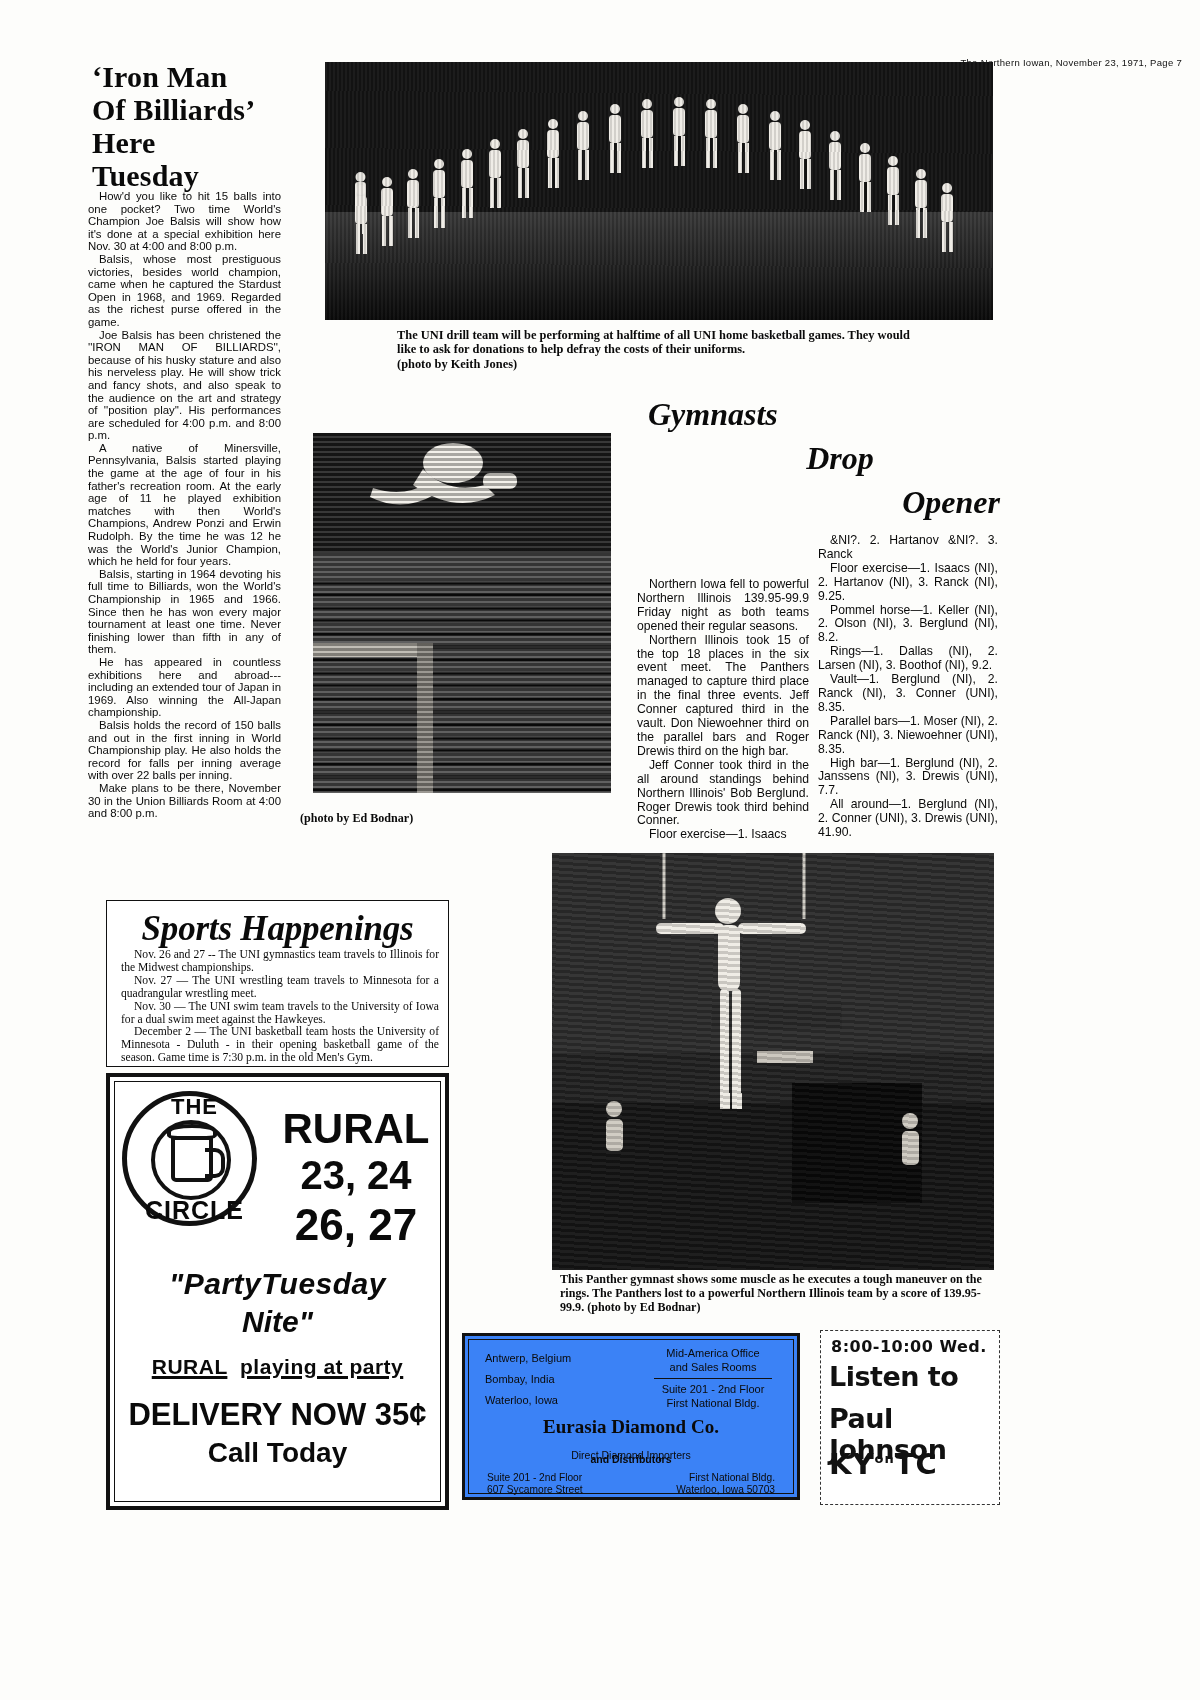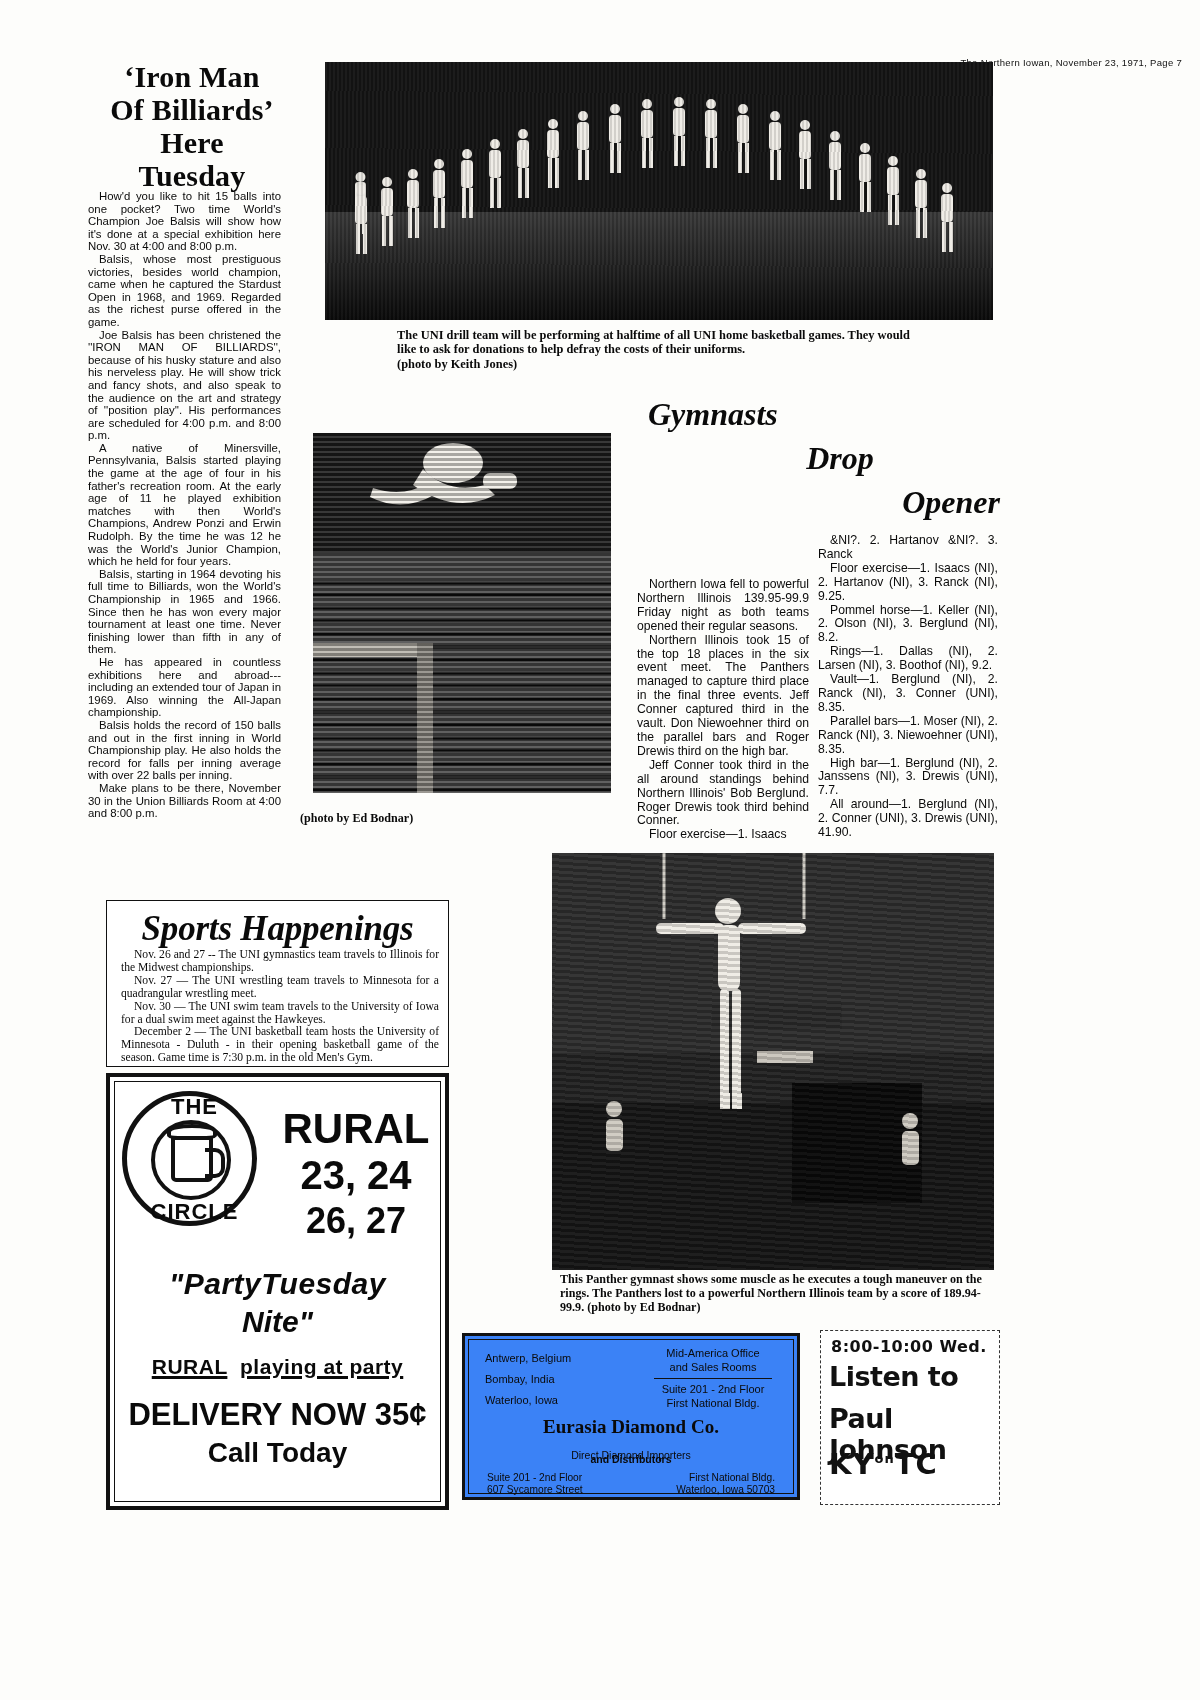--- a/index.html
+++ b/index.html
@@ -17,21 +17,21 @@
   .masthead{
     top:57px;right:18px;font-size:9.5px;letter-spacing:.3px;
     font-family:"Liberation Sans",sans-serif;color:#111;
   }
 
   
   .hl-billiards{
     top:60px;left:92px;width:200px;
     font-family:"Liberation Serif", serif;
     font-weight:bold;font-size:30px;line-height:33px;
-    text-align:center;letter-spacing:.2px;
+    letter-spacing:.2px;
   }
   .col-billiards{
     top:190px;left:88px;width:193px;
     font-size:11.4px;line-height:12.6px;
     font-family:"Liberation Sans",sans-serif;
   }
   .col-billiards p{margin:0 0 0 0;text-indent:11px;text-align:justify;}
 
   
   .photo{background:#1a1a1a;position:absolute;overflow:hidden;}
@@ -105,21 +105,21 @@
     position:absolute;top:24px;left:24px;width:80px;height:80px;border-radius:50%;
     border:4px solid #111;box-sizing:border-box;
   }
   .logo-the{
     position:absolute;top:-2px;left:0;width:135px;text-align:center;
     font-family:"Liberation Sans",sans-serif;font-weight:bold;font-size:22px;
     letter-spacing:1px;
   }
   .logo-circle-word{
     position:absolute;bottom:-4px;left:0;width:135px;text-align:center;
-    font-family:"Liberation Sans",sans-serif;font-weight:bold;font-size:22px;
+    font-family:"Liberation Sans",sans-serif;font-weight:bold;font-size:25px;
     letter-spacing:1px;
   }
   .mug{
     position:absolute;top:40px;left:44px;width:42px;height:46px;
     border:4px solid #111;border-radius:2px 2px 5px 5px;box-sizing:border-box;background:#fff;
   }
   .mug:after{
     content:"";position:absolute;right:-16px;top:8px;width:16px;height:22px;
     border:4px solid #111;border-left:none;border-radius:0 10px 10px 0;
   }
@@ -131,21 +131,21 @@
     position:absolute;top:28px;left:160px;width:172px;text-align:center;
     font-family:"Liberation Sans",sans-serif;font-weight:bold;font-size:42px;
     letter-spacing:0px;
   }
   .rural-d1{
     position:absolute;top:76px;left:160px;width:172px;text-align:center;
     font-family:"Liberation Sans",sans-serif;font-weight:bold;font-size:40px;
   }
   .rural-d2{
     position:absolute;top:123px;left:160px;width:172px;text-align:center;
-    font-family:"Liberation Sans",sans-serif;font-weight:bold;font-size:36px;
+    font-family:"Liberation Sans",sans-serif;font-weight:bold;font-size:44px;
   }
   .party-l1{
     position:absolute;top:190px;left:0;width:335px;text-align:center;
     font-family:"Liberation Sans",sans-serif;font-style:italic;font-weight:bold;
     font-size:30px;letter-spacing:.5px;
   }
   .party-l2{
     position:absolute;top:228px;left:0;width:335px;text-align:center;
     font-family:"Liberation Sans",sans-serif;font-style:italic;font-weight:bold;
     font-size:30px;
@@ -546,21 +546,21 @@
       <g fill="#cfcbc2">
         <circle cx="62" cy="256" r="8"></circle>
           <rect x="54" y="266" width="17" height="32" rx="5"></rect>
       </g>
       <rect x="205" y="198" width="56" height="12" fill="#cac6bd"></rect>
     </svg>
     <div class="grain" style="background:repeating-linear-gradient(4deg,rgba(255,255,255,.04) 0 3px,rgba(0,0,0,.16) 3px 6px);"></div>
   </div>
 
   <div class="abs cap-rings">
-    <span>This Panther gymnast shows some muscle as he executes a tough maneuver on the rings. The Panthers lost to a powerful Northern Illinois team by a score of 189.94-99.9.</span>
+    <span>This Panther gymnast shows some muscle as he executes a tough maneuver on the rings. The Panthers lost to a powerful Northern Illinois team by a score of 139.95-99.9.</span>
     <span>(photo by Ed Bodnar)</span>
   </div>
 
   <div class="abs ad-diamond">
     <div class="inner"></div>
 
     <div class="dia-left">
       <div>Antwerp, Belgium</div>
       <div>Bombay, India</div>
       <div>Waterloo, Iowa</div>

